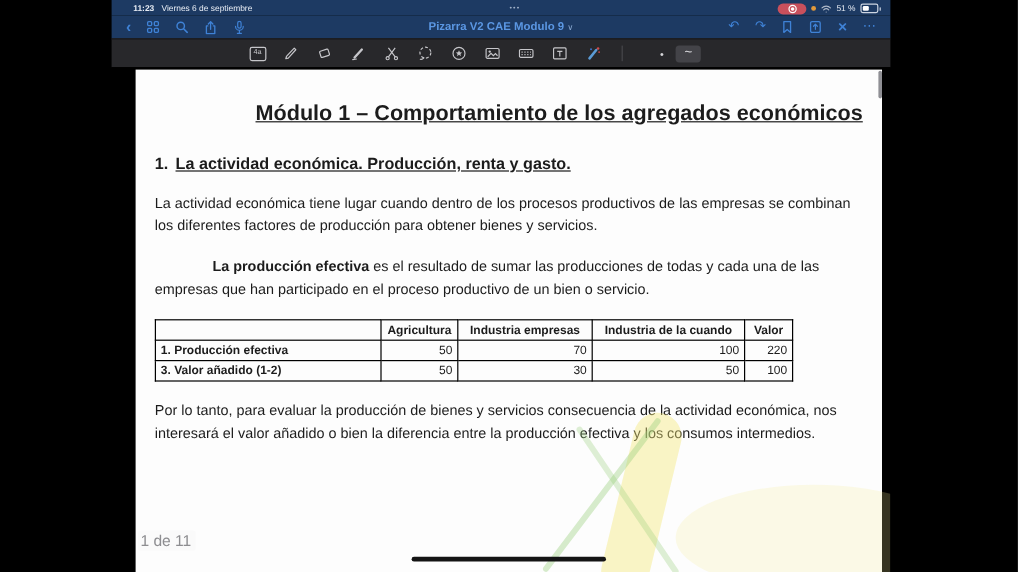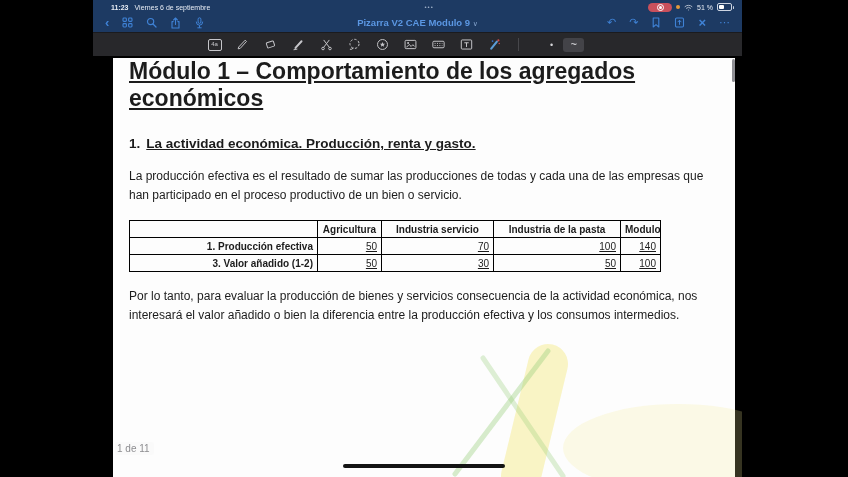--- a/index.html
+++ b/index.html
@@ -46,40 +46,40 @@
     width:12px;height:10px;text-align:center;color:#c6c6ca;}
   .tb-divider{width:1px;height:13px;background:#47474b;margin:0 9px 0 16px;}
   .stroke-dot{color:#d6d6da;font-size:9px;margin-left:22px;}
   .stroke-style{margin-left:10px;background:#434348;border-radius:3px;width:21px;height:14px;
     color:#e4e4e8;font-size:11px;line-height:11px;display:flex;align-items:center;justify-content:center;}
 
   
   .content{position:relative;width:649px;height:421px;background:#000;overflow:hidden;}
   .page{position:absolute;left:20px;top:2px;width:622px;height:419px;background:#fdfdfd;
     color:#1c1c1c;box-sizing:border-box;padding:0 16px;overflow:hidden;}
-  .doc-title{text-align:left;font-size:23px;font-weight:bold;
+  .doc-title{margin-top:26px;text-align:right;font-size:18px;font-weight:bold;
     text-decoration:underline;}
   .section{margin-top:24px;font-size:13.5px;font-weight:bold;}
   .section .num{text-decoration:none;margin-right:6px;}
   .section .txt{text-decoration:underline;}
   .page p{margin:16px 0 0;font-size:12px;line-height:18.5px;}
   .page p.tight{margin-top:15px;}
-  .b{font-weight:normal;}
+  .b{font-weight:bold;margin-left:48px;}
 
   table.datatable{margin-top:16px;border-collapse:collapse;font-size:10px;width:531px;
     table-layout:fixed;}
   table.datatable td,table.datatable th{border:1.5px solid #000;padding:0 4px;height:17px;
     box-sizing:border-box;white-space:nowrap;overflow:hidden;}
   table.datatable th{font-weight:bold;text-align:center;}
-  td.rowlabel{font-weight:bold;text-align:right;}
-  td.numcell{text-align:right;text-decoration:underline;}
+  td.rowlabel{font-weight:bold;text-align:left;}
+  td.numcell{text-align:right;}
   .c0{width:188px;}.c1{width:64px;}.c2{width:112px;}.c3{width:127px;}.c4{width:40px;}
 
   .page-indicator{position:absolute;left:22px;top:386px;z-index:6;background:rgba(250,250,250,.97);
-    color:#8d8d90;font-size:10px;padding:1px 4px 1px 2px;border-radius:2px;}
+    color:#8d8d90;font-size:13px;padding:1px 4px 1px 2px;border-radius:2px;}
 
   .annotation-layer{position:absolute;left:0;top:0;width:649px;height:421px;z-index:4;
     pointer-events:none;}
   .home-indicator{position:absolute;left:250px;top:408px;width:162px;height:4px;
     background:#141414;border-radius:2.5px;z-index:8;}
   .scroll-thumb{position:absolute;right:7px;top:3px;width:3px;height:23px;background:#8f8f94;
     border-radius:2px;z-index:9;}
 </style>
 </head>
 <body>
@@ -223,44 +223,45 @@
       <span class="stroke-dot">•</span>
       <span class="stroke-style">~</span>
     </div>
 
     <div class="content">
       <div class="page">
         <div class="doc-title">Módulo 1 – Comportamiento de los agregados económicos</div>
         <div class="section">
           <span class="num">1.</span><span class="txt">La actividad económica. Producción, renta y gasto.</span>
         </div>
+        <p>La actividad económica tiene lugar cuando dentro de los procesos productivos de las empresas se combinan los diferentes factores de producción para obtener bienes y servicios.</p>
         <p><span class="b">La producción efectiva</span><span> es el resultado de sumar las producciones de todas y cada una de las empresas que han participado en el proceso productivo de un bien o servicio.</span></p>
 
         <table class="datatable">
           <colgroup>
               <col class="c0">
               <col class="c1">
               <col class="c2">
               <col class="c3">
               <col class="c4">
             </colgroup>
           <tbody>
               <tr>
             <th></th>
             <th>Agricultura</th>
-            <th>Industria servicio</th>
-            <th>Industria de la pasta</th>
-            <th>Modulo</th>
+            <th>Industria empresas</th>
+            <th>Industria de la cuando</th>
+            <th>Valor</th>
           </tr>
           <tr>
             <td class="rowlabel">1. Producción efectiva</td>
             <td class="numcell">50</td>
             <td class="numcell">70</td>
             <td class="numcell">100</td>
-            <td class="numcell">140</td>
+            <td class="numcell">220</td>
           </tr>
           <tr>
             <td class="rowlabel">3. Valor añadido (1-2)</td>
             <td class="numcell">50</td>
             <td class="numcell">30</td>
             <td class="numcell">50</td>
             <td class="numcell">100</td>
           </tr>
         </tbody>
           </table>

